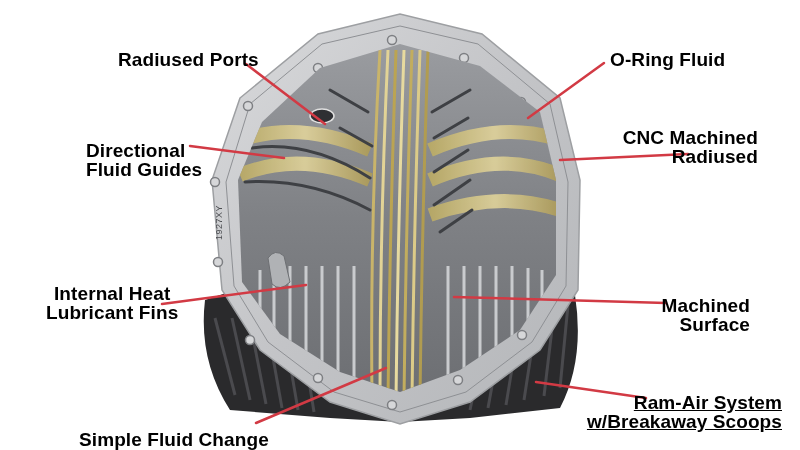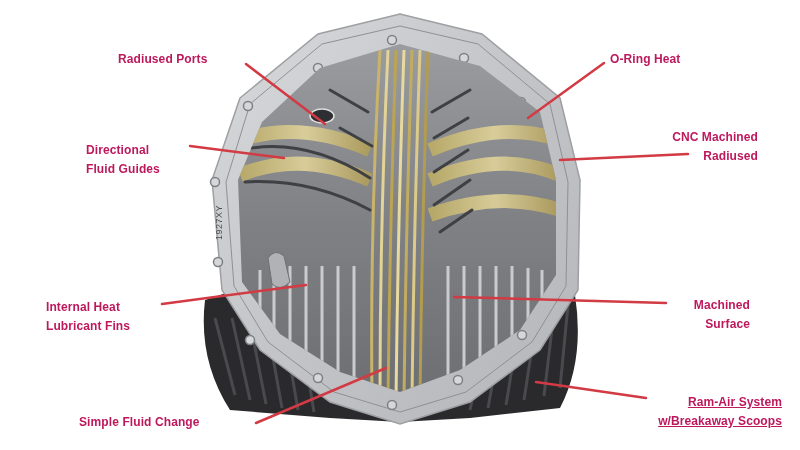--- a/index.html
+++ b/index.html
@@ -1,19 +1,19 @@
 <!DOCTYPE html>
 <html><head>
 <meta charset="utf-8">
 <style>
   html, body { margin:0; padding:0; }
   body { width:800px; height:450px; background:#ffffff; position:relative; overflow:hidden;
          font-family:"Liberation Sans", "DejaVu Sans", sans-serif; }
   #stage { position:absolute; left:0; top:0; width:800px; height:450px; }
-  .label { position:absolute; font-weight:bold; font-size:12px; line-height:19px; color:#be185d;
+  .label { position:absolute; font-weight:bold; font-size:19px; line-height:19px; color:#000000;
            letter-spacing:0.1px; white-space:nowrap; }
   .label.right { text-align:right; }
   .label span { display:block; }
 </style>
 </head>
 <body>
 
 <div id="stage">
   <svg width="800" height="450" viewBox="0 0 800 450" style="position:absolute;left:0;top:0;">
     <defs>
@@ -145,29 +145,29 @@
     </g>
   </svg>
 
   <div class="label" style="left:118px;top:50px;">
     <span>Radiused Ports</span>
   </div>
   <div class="label" style="left:86px;top:141px;">
     <span>Directional</span>
     <span>Fluid Guides</span>
   </div>
-  <div class="label" style="left:46px;top:298px;">
+  <div class="label" style="left:46px;top:284px;text-align:center;">
     <span>Internal Heat</span>
     <span>Lubricant Fins</span>
   </div>
-  <div class="label" style="left:79px;top:413px;">
+  <div class="label" style="left:79px;top:430px;">
     <span>Simple Fluid Change</span>
   </div>
   <div class="label" style="left:610px;top:50px;">
-    <span>O-Ring Heat</span>
+    <span>O-Ring Fluid</span>
   </div>
   <div class="label right" style="right:42px;top:128px;">
     <span>CNC Machined</span>
     <span>Radiused</span>
   </div>
   <div class="label right" style="right:50px;top:296px;">
     <span>Machined</span>
     <span>Surface</span>
   </div>
   <div class="label right" style="right:18px;top:393px;text-decoration:underline;">

